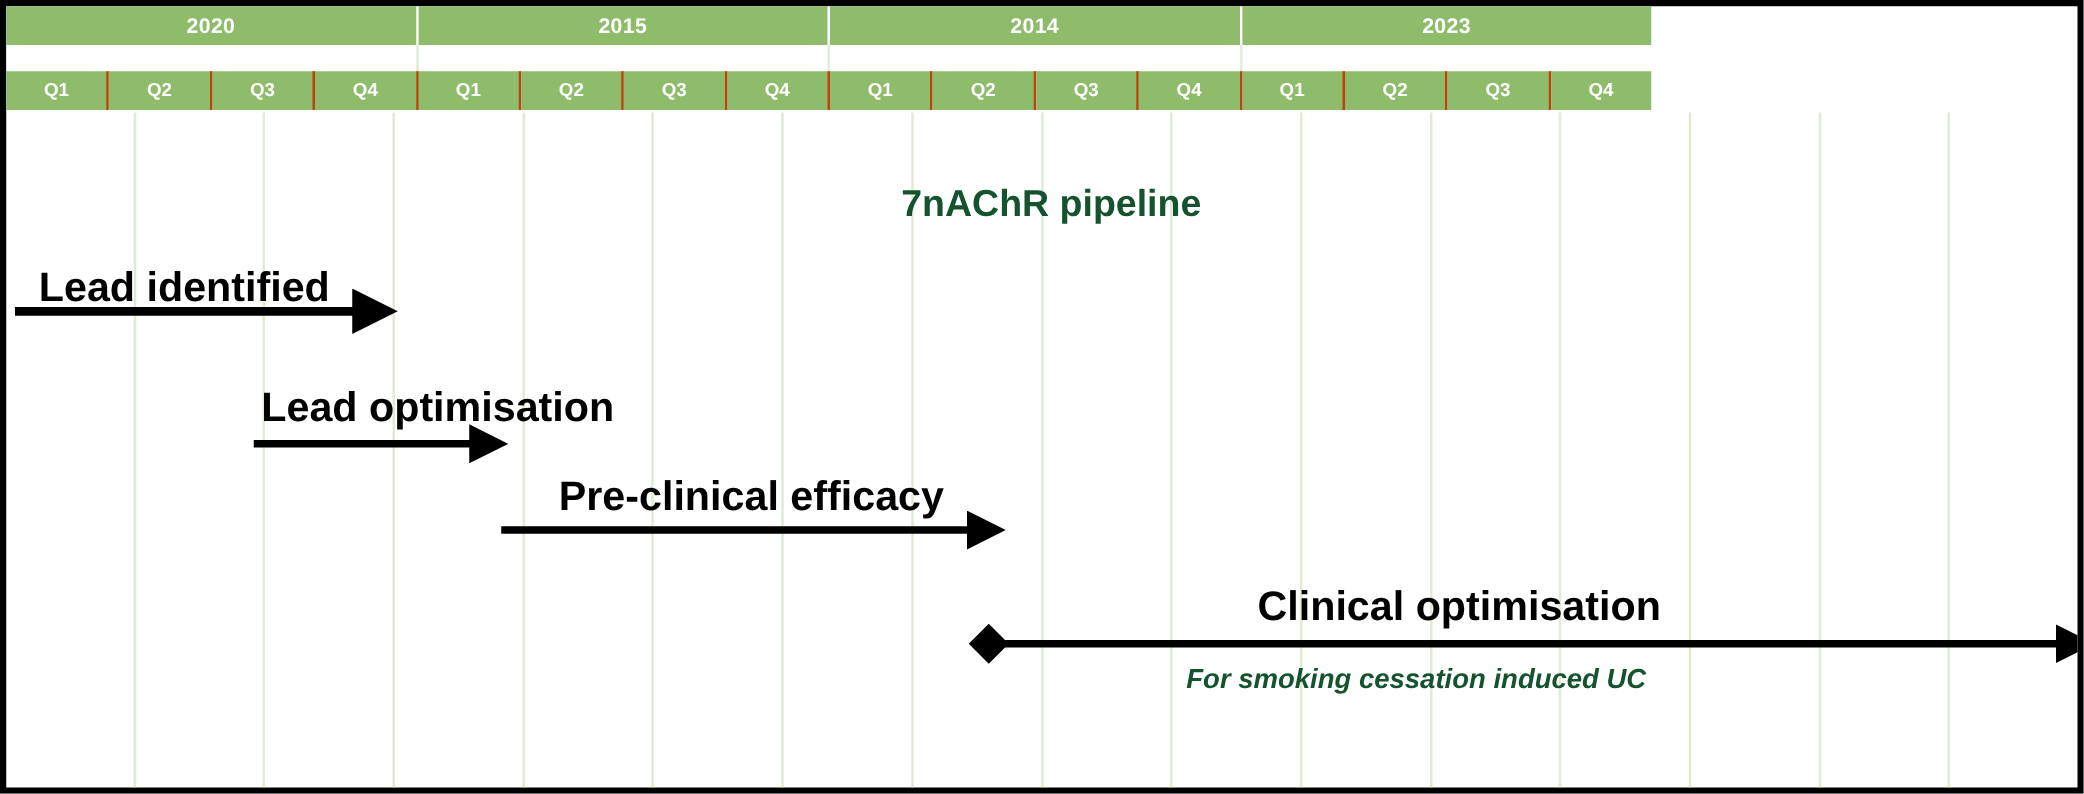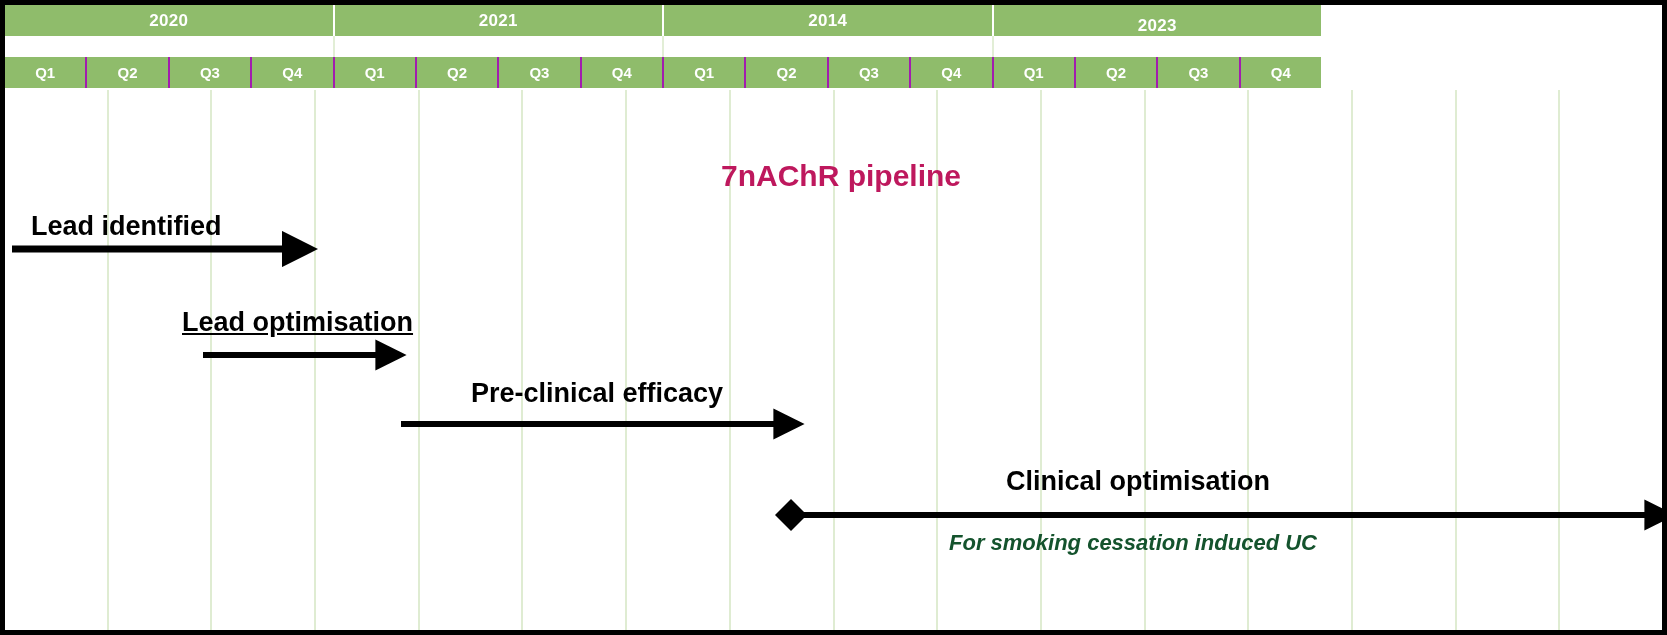--- a/index.html
+++ b/index.html
@@ -37,21 +37,21 @@
     background: #8FBC6B;
     color: #ffffff;
     font-size: 17px;
     font-weight: bold;
     display: flex;
     align-items: center;
     justify-content: center;
     border-right: 2px solid #ffffff;
     letter-spacing: 0.3px;
   }
-  .year-cell:last-child { border-right: none; align-items: flex-end; }
+  .year-cell:last-child { border-right: none; }
 
   .gap-row {
     position: absolute;
     left: 0; top: 31px;
     width: 100%;
     height: 21px;
     background: #ffffff;
     display: flex;
   }
   .gap-cell {
@@ -69,21 +69,21 @@
   }
   .quarter-cell {
     flex: 1 1 0;
     background: #8FBC6B;
     color: #ffffff;
     font-size: 15px;
     font-weight: bold;
     display: flex;
     align-items: center;
     justify-content: center;
-    border-right: 2px solid #a21caf;
+    border-right: 2px solid #c2410c;
   }
   .quarter-cell:last-child { border-right: none; }
 
   
   #grid {
     position: absolute;
     left: 0; top: 85px;
     width: 1657px;
     height: 540px;
     display: flex;
@@ -98,32 +98,31 @@
   
   #plot {
     position: absolute;
     left: 0; top: 85px;
     width: 1657px;
     height: 540px;
   }
 
   .chart-title {
     position: absolute;
-    color: #be185d;
+    color: #14532d;
     font-size: 30px;
     font-weight: bold;
     white-space: nowrap;
     transform: translateX(-50%);
-    margin-top: 12px;
   }
 
   .task-label {
     position: absolute;
     color: #000000;
-    font-size: 27px;
+    font-size: 33px;
     font-weight: bold;
     white-space: nowrap;
   }
 
   .sub-note {
     position: absolute;
     color: #14532d;
     font-size: 22px;
     font-weight: bold;
     font-style: italic;
@@ -144,21 +143,21 @@
 
 <div id="canvas">
 
   <div id="header">
 
     <div class="year-row">
       <div class="year-cell">
           <span>2020</span>
         </div>
       <div class="year-cell">
-          <span>2021</span>
+          <span>2015</span>
         </div>
       <div class="year-cell">
           <span>2014</span>
         </div>
       <div class="year-cell">
           <span>2023</span>
         </div>
     </div>
 
     <div class="gap-row">
@@ -256,23 +255,23 @@
       <line x1="198" y1="265" x2="374" y2="265" stroke="#000000" stroke-width="6" marker-end="url(#arrowhead)"></line>
 
       <line x1="396" y1="334" x2="772" y2="334" stroke="#000000" stroke-width="6" marker-end="url(#arrowhead)"></line>
 
       <line x1="786" y1="425" x2="1643" y2="425" stroke="#000000" stroke-width="6" marker-end="url(#arrowhead)"></line>
       <path d="M786,409 L802,425 L786,441 L770,425 Z" fill="#000000"></path>
     </svg>
 
     <div class="task-label" style="left:26px; top:121px;">Lead identified</div>
 
-    <div class="task-label" style="left:177px; top:217px;text-decoration:underline;">Lead optimisation</div>
-
-    <div class="task-label" style="left:466px; top:288px;">Pre-clinical efficacy</div>
+    <div class="task-label" style="left:204px; top:217px;">Lead optimisation</div>
+
+    <div class="task-label" style="left:442px; top:288px;">Pre-clinical efficacy</div>
 
     <div class="task-label" style="left:1001px; top:376px;">Clinical optimisation</div>
 
     <div class="sub-note" style="left:1128px; top:440px;">For smoking cessation induced UC</div>
 
   </div>
 
 </div>
 
 </body></html>

